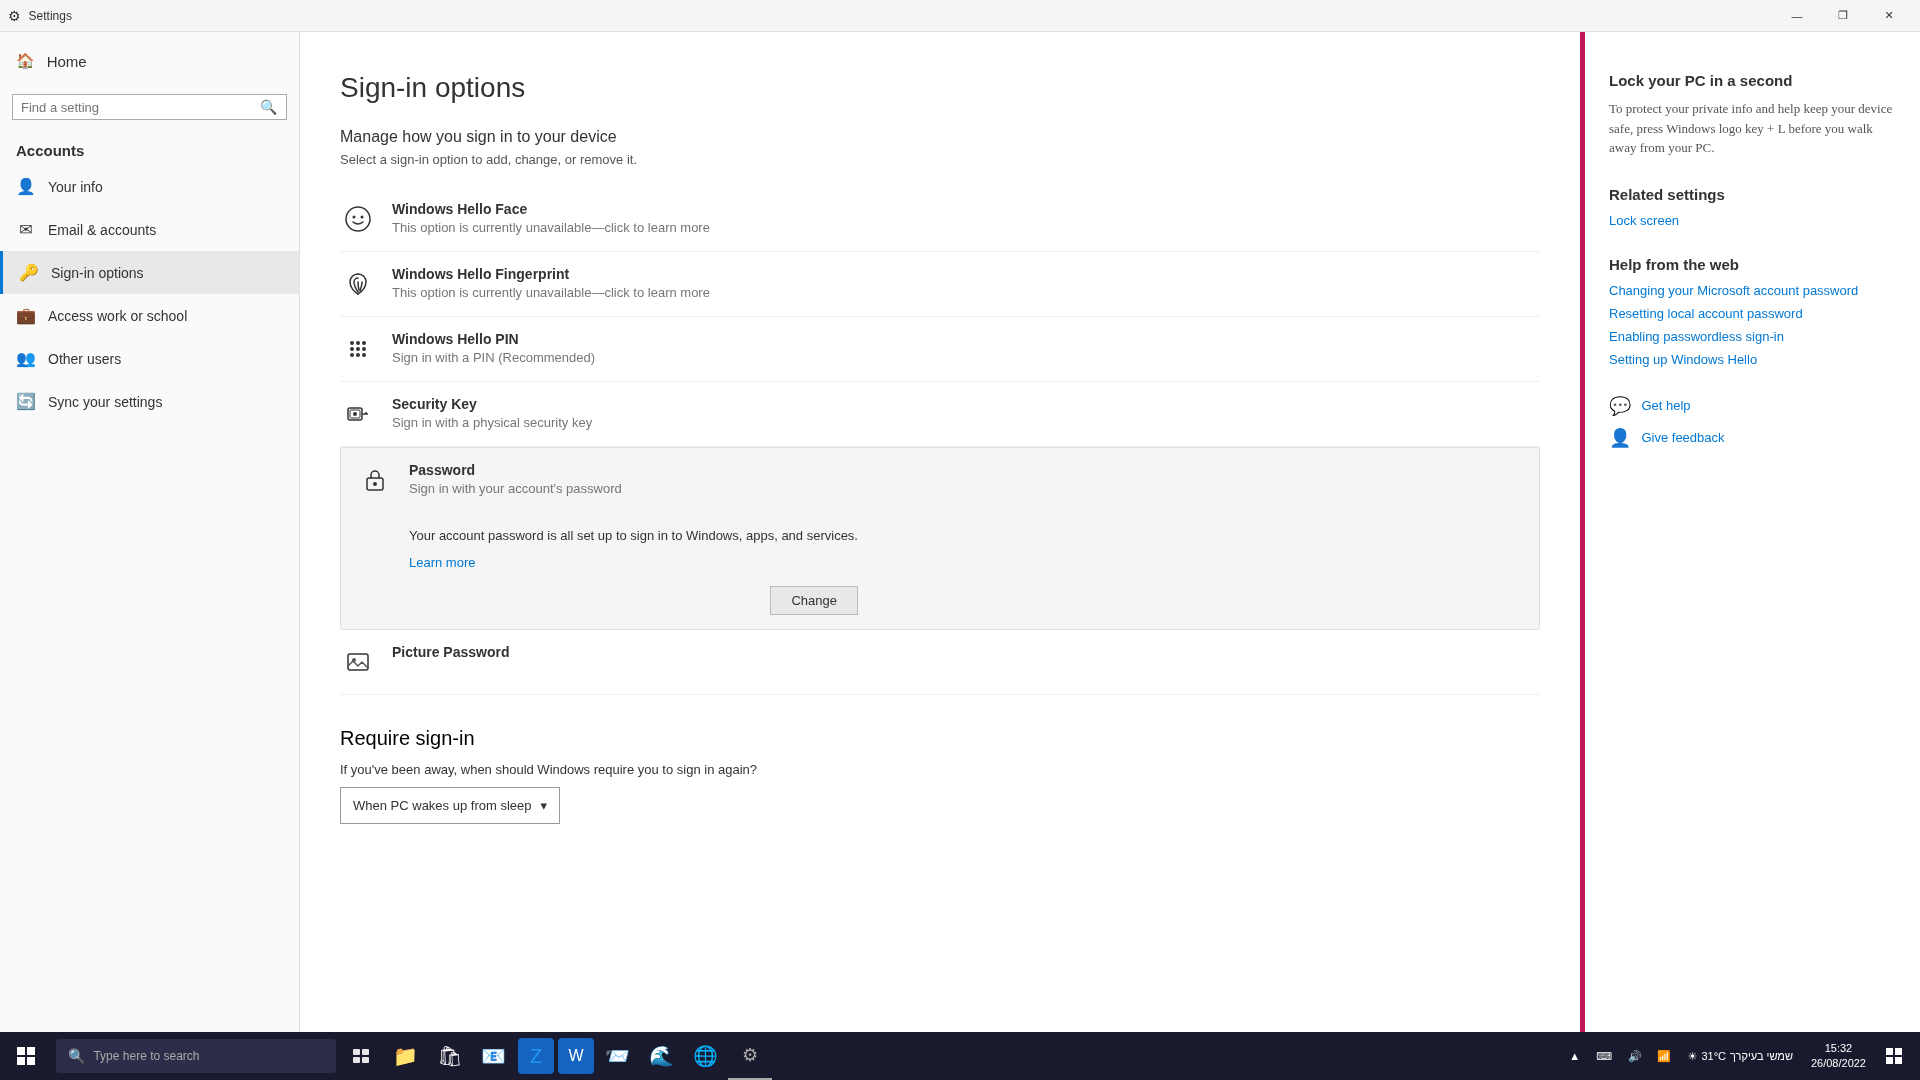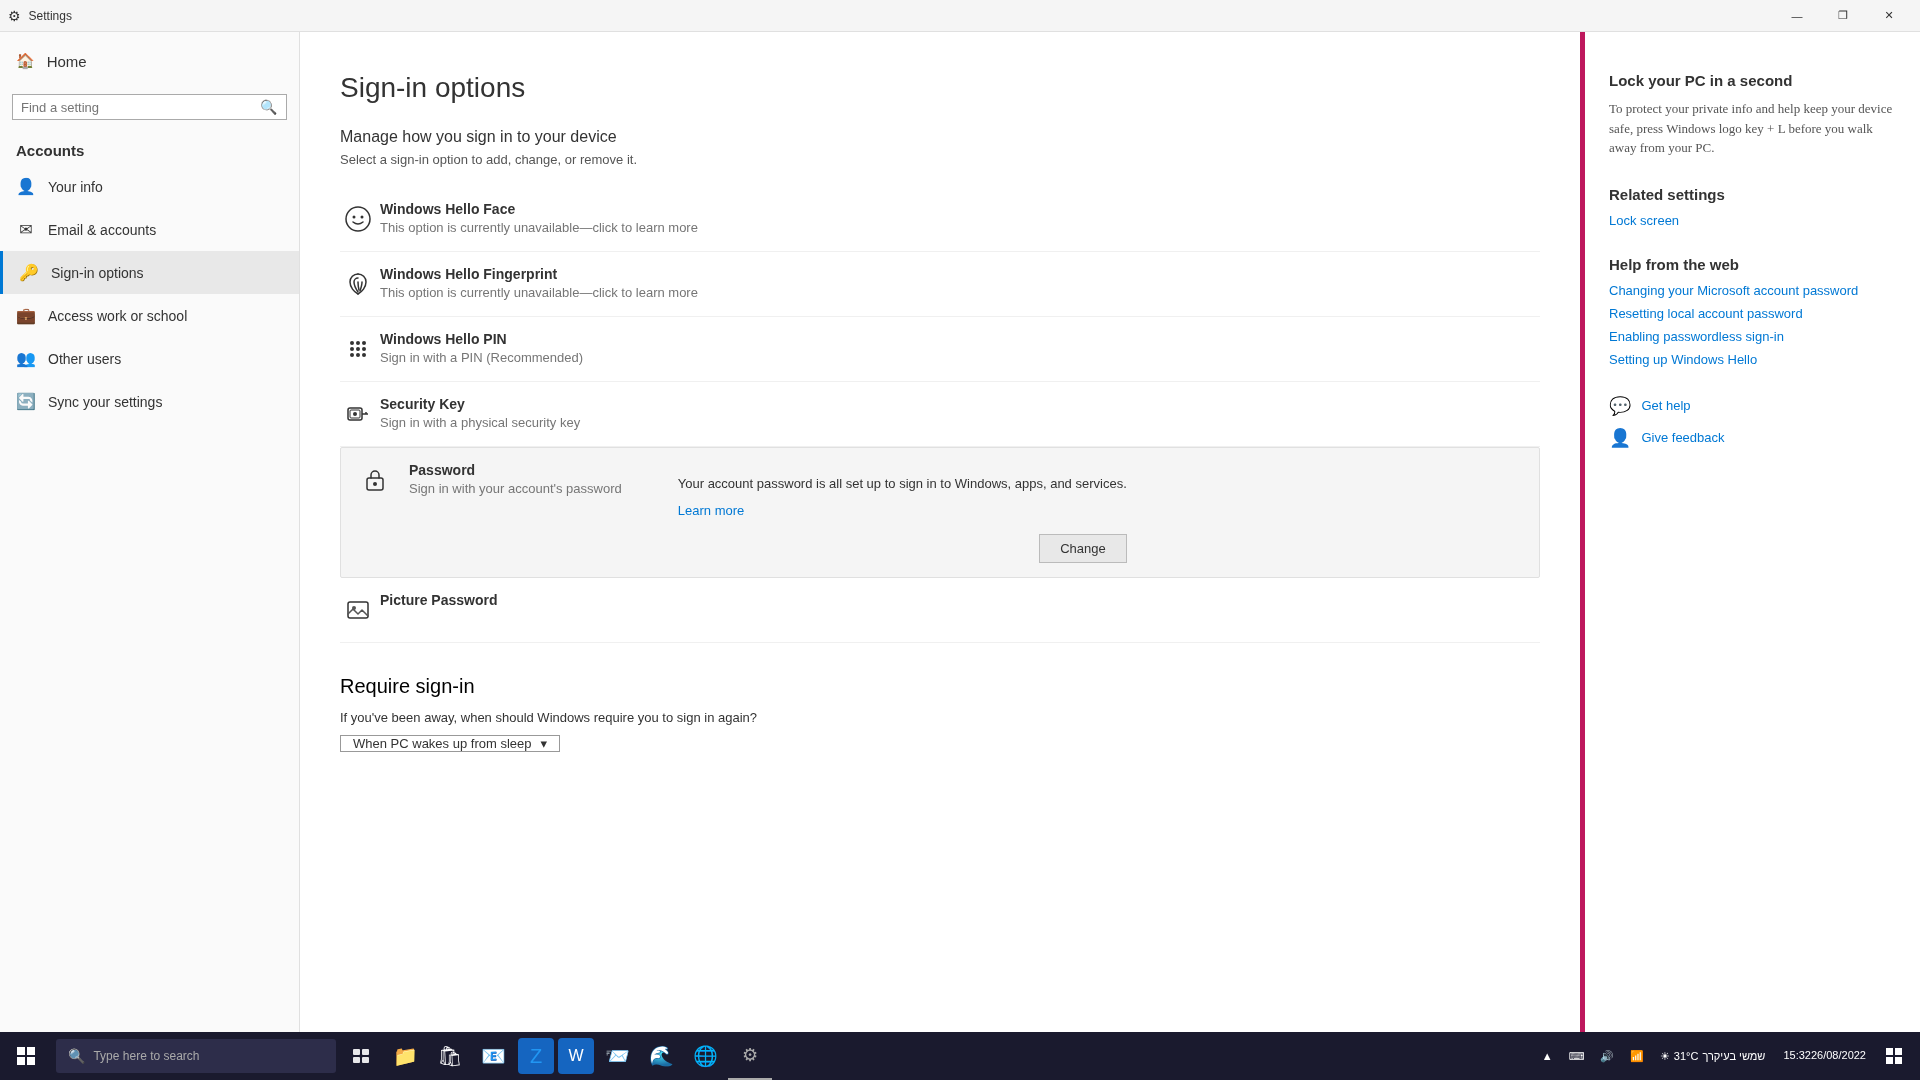--- a/index.html
+++ b/index.html
@@ -113,32 +113,32 @@
     .section-desc {
       font-size: 13px;
       color: #555;
       margin-bottom: 20px;
     }
 
     
     .signin-option {
       display: flex;
       align-items: flex-start;
-      gap: 4px;
+      gap: 16px;
       padding: 14px 0;
       border-bottom: 1px solid #f0f0f0;
       cursor: pointer;
     }
 
     .signin-option.expanded {
       background: #f5f5f5;
       padding: 14px 16px;
       border: 1px solid #e0e0e0;
       border-radius: 2px;
-      flex-direction: row;
+      flex-direction: column;
     }
 
     .signin-option-header {
       display: flex;
       align-items: flex-start;
       gap: 16px;
     }
 
     .option-icon {
       width: 36px;
@@ -195,21 +195,21 @@
     .require-signin-question {
       font-size: 13px;
       color: #333;
       margin-bottom: 10px;
     }
     .dropdown-select {
       display: flex;
       align-items: center;
       border: 1px solid #999;
       background: white;
-      padding: 0 12px;
+      padding: 10px 12px;
       font-size: 13px;
       cursor: pointer;
       width: 220px;
       justify-content: space-between;
       color: #333;
     }
 
     
     .right-panel {
       width: 340px;
@@ -290,21 +290,21 @@
       align-items: center;
       gap: 4px;
       padding: 4px 8px;
       cursor: pointer;
       color: white;
       font-size: 11px;
     }
 
     .taskbar-clock {
       display: flex;
-      flex-direction: row;
+      flex-direction: column;
       align-items: center;
       padding: 4px 10px;
       cursor: pointer;
       color: white;
       font-size: 11px;
       line-height: 1.4;
     }
 
     .taskbar-notification {
       width: 36px; height: 48px;

